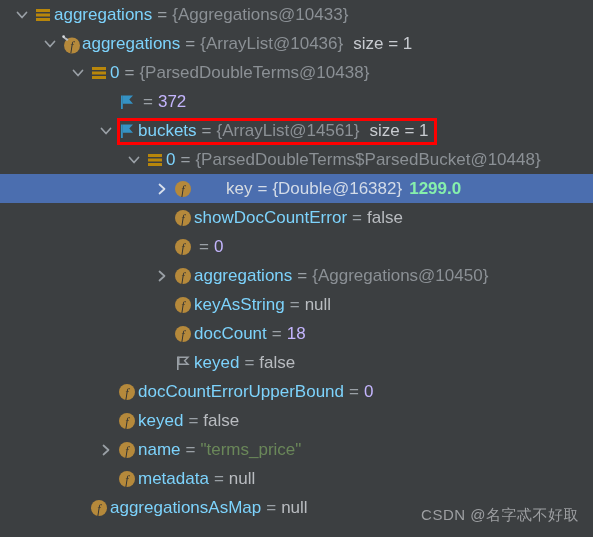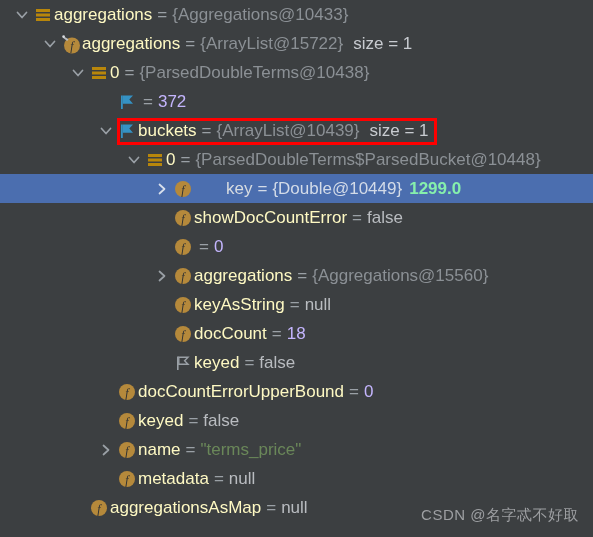--- a/index.html
+++ b/index.html
@@ -54,21 +54,21 @@
     flex: 0 0 auto;
     width: 22px;
     height: 29px;
     position: relative;
     display: inline-block;
   }
   .icon svg { position: absolute; left: 2px; top: 6px; }
 
   .label { flex: 0 0 auto; display: inline-block; }
 
-  .name      { color: #fef9c3; }
+  .name      { color: #7dd3fc; }
   .name.sel  { color: #d6dbe0; margin-left: 32px; }
   .eq        { color: #9aa0a6; padding: 0 5px; }
   .eq.sel    { color: #d3dbe8; }
   .ref       { color: #8b9095; }
   .ref.sel   { color: #d3dbe8; }
   .num       { color: #c4b5fd; }
   .num.sel   { color: #86efac; font-weight: bold; }
   .bool      { color: #b9bcc0; text-align: center; }
   .nul       { color: #b9bcc0; }
   .str       { color: #6a8759; }
@@ -127,21 +127,21 @@
         <span class="icon">
           <svg width="20" height="20" viewBox="0 0 20 20">
             <circle cx="10" cy="10.5" r="8" fill="#b5893b"></circle>
             <text x="10" y="15" font-family="Liberation Serif, serif" font-size="12" font-style="italic" text-anchor="middle" fill="#2f3133">f</text>
             <path d="M1.5 1.2 L6.5 4.2 L5.2 6.0 L0.6 2.6 Z" fill="#b9bcc0"></path>
             <circle cx="1.6" cy="1.6" r="1.3" fill="#d7dade"></circle>
           </svg>
         </span>
         <span class="label name">aggregations</span>
         <span class="label eq">=</span>
-        <span class="label ref">{ArrayList@15722}</span>
+        <span class="label ref">{ArrayList@10436}</span>
         <span class="label sizelab">size = 1</span>
       </div>
       <div class="row">
         <span class="indent" style="width: 68px;"></span>
         <span class="twisty expanded">
           <svg width="14" height="14" viewBox="0 0 14 14">
             <path d="M2.5 4.5 L7 9.5 L11.5 4.5" fill="none" stroke="#9aa0a6" stroke-width="1.7" stroke-linecap="round" stroke-linejoin="round"></path>
           </svg>
         </span>
         <span class="icon">
@@ -175,21 +175,21 @@
           </svg>
         </span>
         <span class="icon">
           <svg width="18" height="18" viewBox="0 0 18 18">
             <rect x="3" y="2.5" width="1.8" height="13.5" fill="#3592c4"></rect>
             <path d="M4.8 2.5 H15 L11.3 6.6 L15 10.7 H4.8 Z" fill="#3592c4"></path>
           </svg>
         </span>
         <span class="label name">buckets</span>
         <span class="label eq">=</span>
-        <span class="label ref">{ArrayList@10439}</span>
+        <span class="label ref">{ArrayList@14561}</span>
         <span class="label sizelab">size = 1</span>
       </div>
       <div class="row">
         <span class="indent" style="width: 124px;"></span>
         <span class="twisty expanded">
           <svg width="14" height="14" viewBox="0 0 14 14">
             <path d="M2.5 4.5 L7 9.5 L11.5 4.5" fill="none" stroke="#9aa0a6" stroke-width="1.7" stroke-linecap="round" stroke-linejoin="round"></path>
           </svg>
         </span>
         <span class="icon">
@@ -211,21 +211,21 @@
           </svg>
         </span>
         <span class="icon">
           <svg width="18" height="18" viewBox="0 0 18 18">
             <circle cx="9" cy="9" r="8" fill="#b5893b"></circle>
             <text x="9" y="13.6" font-family="Liberation Serif, serif" font-size="12" font-style="italic" text-anchor="middle" fill="#2f3133">f</text>
           </svg>
         </span>
         <span class="label name sel">key</span>
         <span class="label eq sel">=</span>
-        <span class="label ref sel">{Double@10449}</span>
+        <span class="label ref sel">{Double@16382}</span>
         <span class="label num sel" style="padding-left: 7px;">1299.0</span>
       </div>
       <div class="row">
         <span class="indent" style="width: 152px;"></span>
         <span class="twisty none"></span>
         <span class="icon">
           <svg width="18" height="18" viewBox="0 0 18 18">
             <circle cx="9" cy="9" r="8" fill="#b5893b"></circle>
             <text x="9" y="13.6" font-family="Liberation Serif, serif" font-size="12" font-style="italic" text-anchor="middle" fill="#2f3133">f</text>
           </svg>
@@ -254,21 +254,21 @@
           </svg>
         </span>
         <span class="icon">
           <svg width="18" height="18" viewBox="0 0 18 18">
             <circle cx="9" cy="9" r="8" fill="#b5893b"></circle>
             <text x="9" y="13.6" font-family="Liberation Serif, serif" font-size="12" font-style="italic" text-anchor="middle" fill="#2f3133">f</text>
           </svg>
         </span>
         <span class="label name">aggregations</span>
         <span class="label eq">=</span>
-        <span class="label ref">{Aggregations@15560}</span>
+        <span class="label ref">{Aggregations@10450}</span>
       </div>
       <div class="row">
         <span class="indent" style="width: 152px;"></span>
         <span class="twisty none"></span>
         <span class="icon">
           <svg width="18" height="18" viewBox="0 0 18 18">
             <circle cx="9" cy="9" r="8" fill="#b5893b"></circle>
             <text x="9" y="13.6" font-family="Liberation Serif, serif" font-size="12" font-style="italic" text-anchor="middle" fill="#2f3133">f</text>
           </svg>
         </span>

